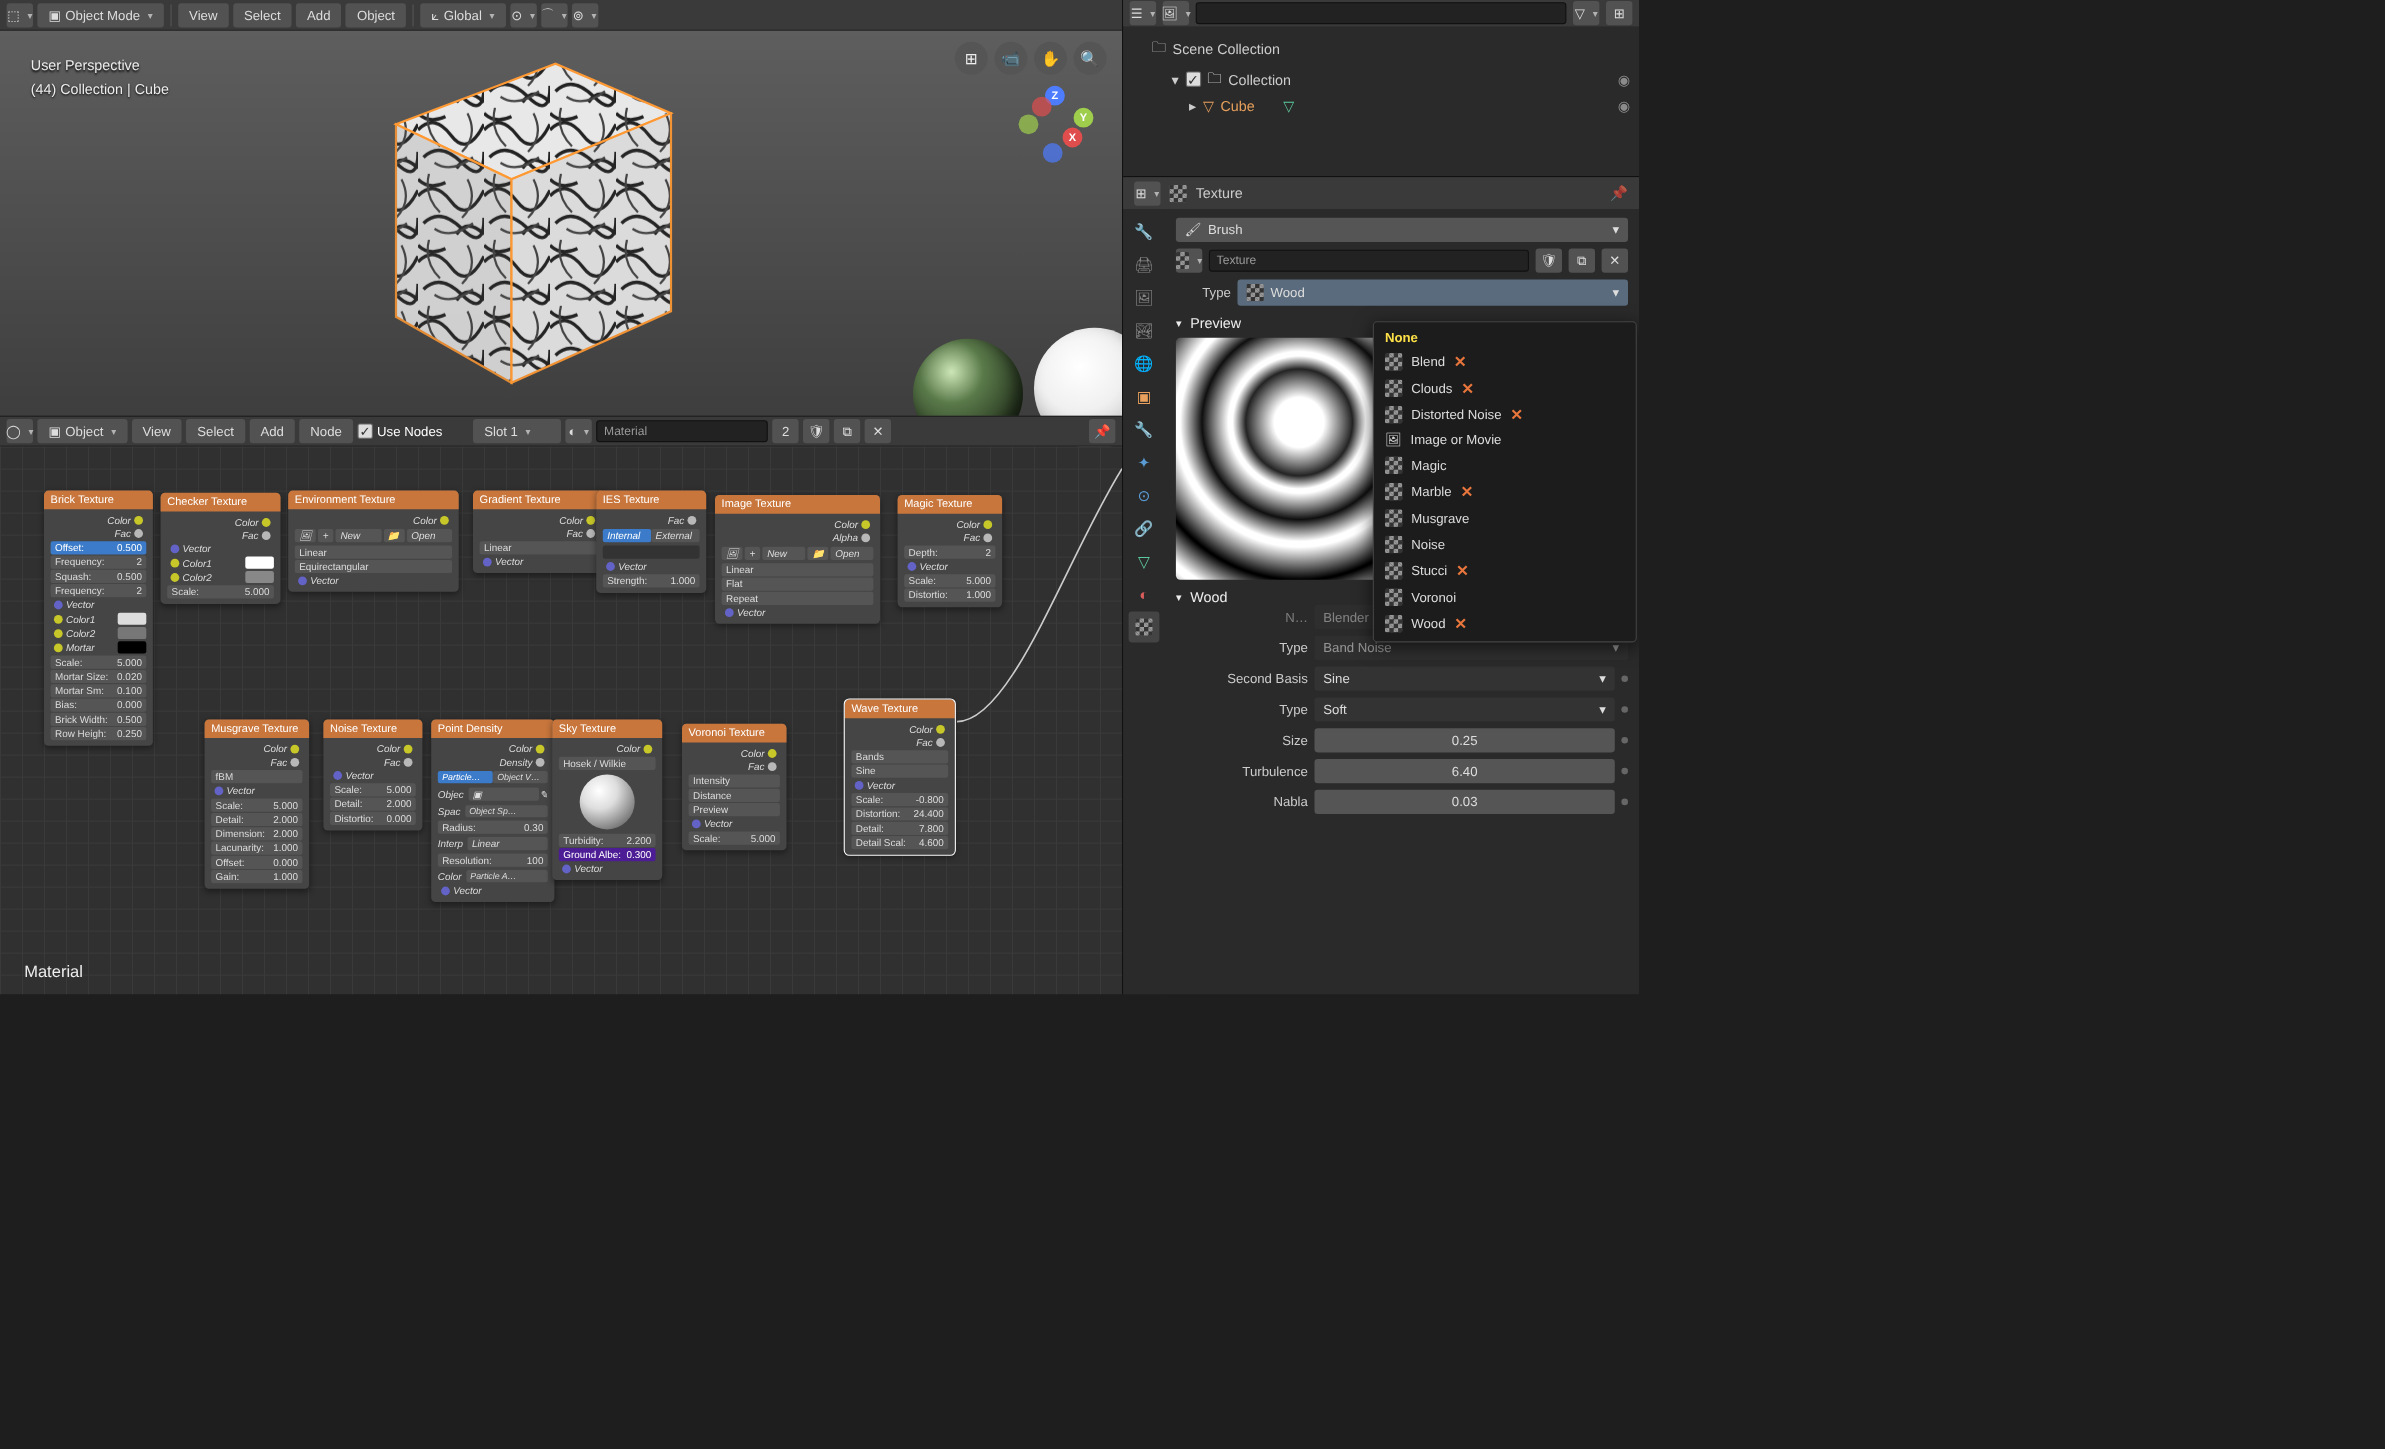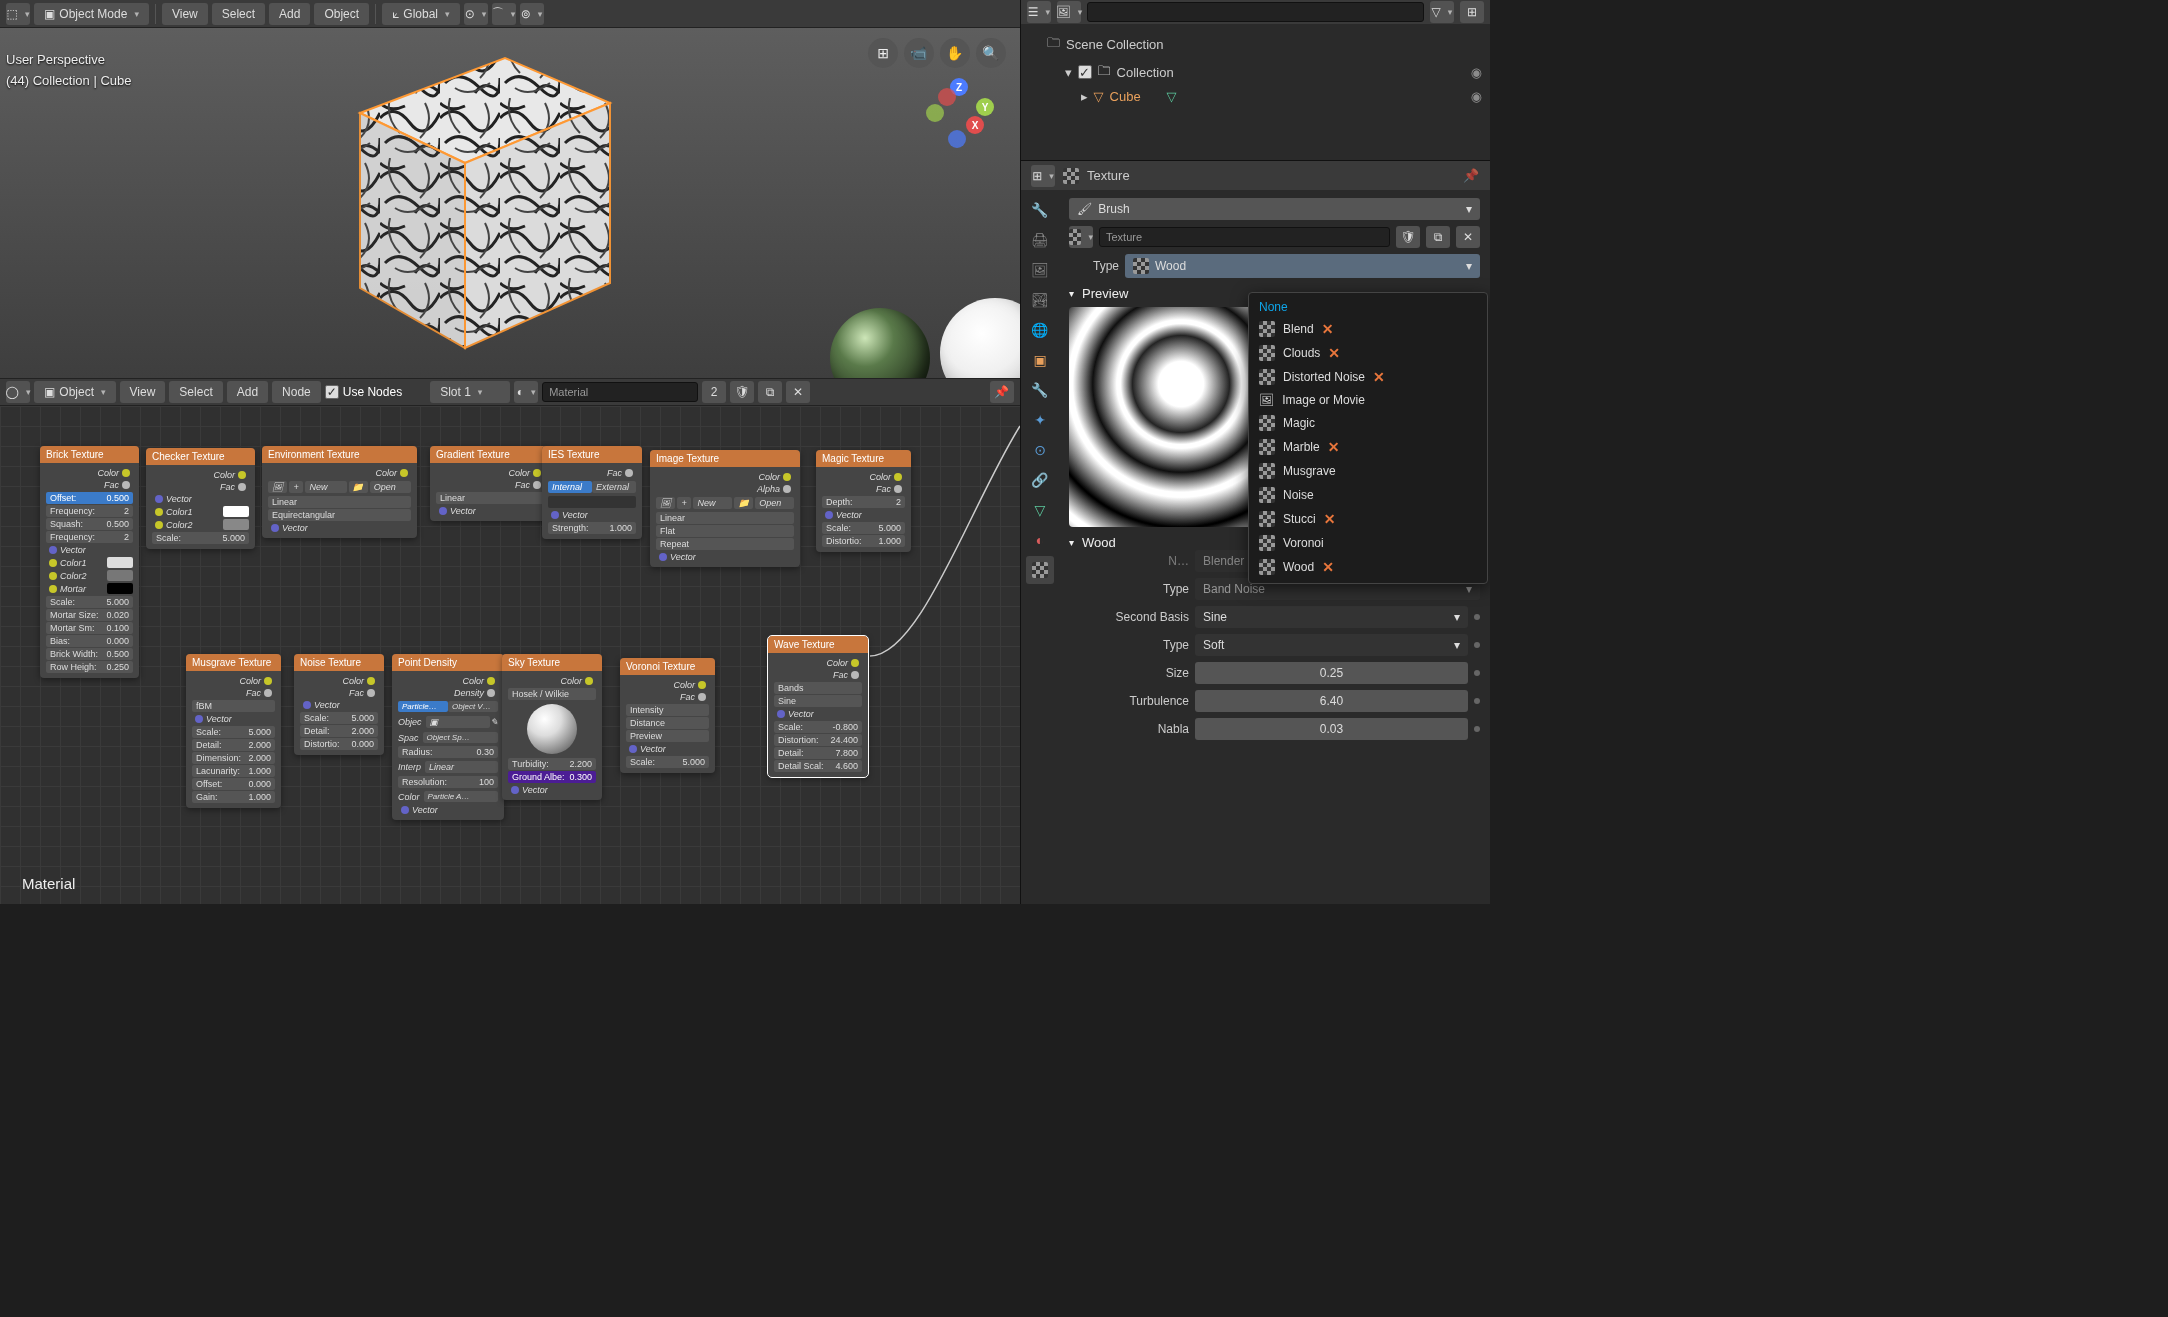--- a/index.html
+++ b/index.html
@@ -5,21 +5,21 @@
 * { margin:0; padding:0; box-sizing:border-box; font-family:-apple-system,BlinkMacSystemFont,"Segoe UI",sans-serif; }
 body { background:#1e1e1e; color:#ccc; font-size:12px; overflow:hidden; width:1490px; height:904px; position:relative; }
 .topbar { height:28px; background:#3a3a3a; display:flex; align-items:center; padding:0 6px; gap:4px; border-bottom:1px solid #222; }
 .btn { background:#525252; border:none; color:#ddd; padding:4px 10px; border-radius:3px; font-size:12px; cursor:pointer; display:inline-flex; align-items:center; gap:4px; }
 .btn-icon { width:24px; height:22px; padding:0; justify-content:center; }
 .btn-icon.active { background:#3b7bc9; }
 .btn-icon.white { background:#e8e8e8; color:#222; }
 .dropdown-caret::after { content:"▾"; font-size:9px; margin-left:3px; opacity:.7; }
 .divider { width:1px; height:20px; background:#555; margin:0 2px; }
 .viewport { position:absolute; top:28px; left:0; width:1020px; height:350px; background:linear-gradient(180deg,#5e5e5e 0%,#3e3e3e 100%); }
-.vp-info { position:absolute; top:22px; left:6px; color:#eee; text-shadow:0 1px 2px #000; font-size:13px; line-height:1.6; }
+.vp-info { position:absolute; top:22px; left:28px; color:#eee; text-shadow:0 1px 2px #000; font-size:13px; line-height:1.6; }
 .vp-gizmos { position:absolute; top:10px; right:14px; display:flex; gap:6px; }
 .gizmo-btn { width:30px; height:30px; border-radius:50%; background:#555; color:#eee; border:none; display:flex; align-items:center; justify-content:center; font-size:14px; cursor:pointer; }
 .axis-gizmo { position:absolute; top:50px; right:26px; width:70px; height:70px; }
 .axis-ball { position:absolute; width:18px; height:18px; border-radius:50%; font-size:10px; display:flex; align-items:center; justify-content:center; color:#fff; font-weight:bold; }
 .cube-3d { position:absolute; left:320px; top:10px; width:310px; height:320px; }
 .sphere-env { position:absolute; right:90px; bottom:-30px; width:100px; height:100px; border-radius:50%; background:radial-gradient(circle at 35% 30%,#cde6b8 0%,#5a7a4a 30%,#2a3a22 70%,#0a120a 100%); box-shadow:inset -6px -6px 14px rgba(0,0,0,.5); }
 .sphere-white { position:absolute; right:-30px; bottom:-30px; width:110px; height:110px; border-radius:50%; background:radial-gradient(circle at 38% 32%,#fff 0%,#f0f0f0 40%,#ccc 70%,#999 100%); box-shadow:inset -8px -8px 16px rgba(0,0,0,.25); }
 .nodebar { position:absolute; top:378px; left:0; width:1020px; height:28px; background:#3a3a3a; display:flex; align-items:center; padding:0 6px; gap:4px; border-top:1px solid #222; border-bottom:1px solid #222; }
 .node-canvas { position:absolute; top:406px; left:0; width:1020px; height:498px; background:#303030; background-image:linear-gradient(#3a3a3a 1px,transparent 1px),linear-gradient(90deg,#3a3a3a 1px,transparent 1px); background-size:20px 20px; overflow:hidden; }
 .node { position:absolute; background:#454545; border-radius:4px; box-shadow:0 2px 6px rgba(0,0,0,.4); font-size:10px; color:#ddd; }
@@ -51,21 +51,21 @@
 .prop-row { display:flex; align-items:center; gap:6px; margin-bottom:6px; font-size:12px; }
 .prop-label { width:120px; text-align:right; color:#ccc; }
 .prop-field { flex:1; background:#555; border-radius:3px; padding:4px 8px; color:#ddd; display:flex; align-items:center; gap:6px; }
 .prop-field.dark { background:#333; }
 .prop-field.highlighted { background:#5a6b7d; }
 .panel-section { margin-top:8px; display:flex; align-items:center; gap:6px; font-size:13px; color:#eee; }
 .panel-section::before { content:"▾"; font-size:10px; margin-right:2px; }
 .preview-box { width:280px; height:220px; background:radial-gradient(circle at 40% 35%,#fff 0%,#eee 10%,#333 22%,#fff 28%,#222 40%,#fff 50%,#111 65%,#fff 78%,#000 95%); border-radius:4px; margin:6px 0; filter:contrast(1.2); }
 .dropdown-menu { position:absolute; background:#1c1c1c; border:1px solid #444; border-radius:4px; padding:4px 0; min-width:180px; box-shadow:0 4px 16px rgba(0,0,0,.6); z-index:100; }
 .menu-item { padding:4px 10px; display:flex; align-items:center; gap:8px; font-size:12px; color:#ddd; cursor:pointer; }
-.menu-item.heading { color:#0ea5e9; font-weight:normal; padding:3px 10px;text-align:right; }
+.menu-item.heading { color:#fde047; font-weight:bold; padding:3px 10px;text-align:right; }
 .checker-icon { width:16px; height:16px; background-image:linear-gradient(45deg,#999 25%,transparent 25%,transparent 75%,#999 75%),linear-gradient(45deg,#999 25%,#333 25%,#333 75%,#999 75%); background-size:8px 8px; background-position:0 0,4px 4px; border-radius:2px; display:inline-block; }
 .squiggle { color:#e8763c; font-weight:bold; font-size:14px; }
 .pin-icon { margin-left:auto; opacity:.6; }
 .checkbox { width:14px; height:14px; border:1px solid #666; border-radius:2px; display:inline-flex; align-items:center; justify-content:center; }
 .checkbox.checked { background:#ddd; color:#333; }
 .num-input { text-align:center; }
 .material-label { position:absolute; bottom:12px; left:22px; font-size:15px; color:#eee; }
 .node-sphere { width:50px; height:50px; border-radius:50%; background:radial-gradient(circle at 35% 30%,#fff 0%,#ddd 35%,#666 85%,#333 100%); margin:4px auto; display:block; }
 svg.wire { position:absolute; top:0; left:0; width:100%; height:100%; pointer-events:none; }
 .dot-after { width:6px; height:6px; border-radius:50%; background:#666; margin-left:auto; flex:0 0 auto; }

